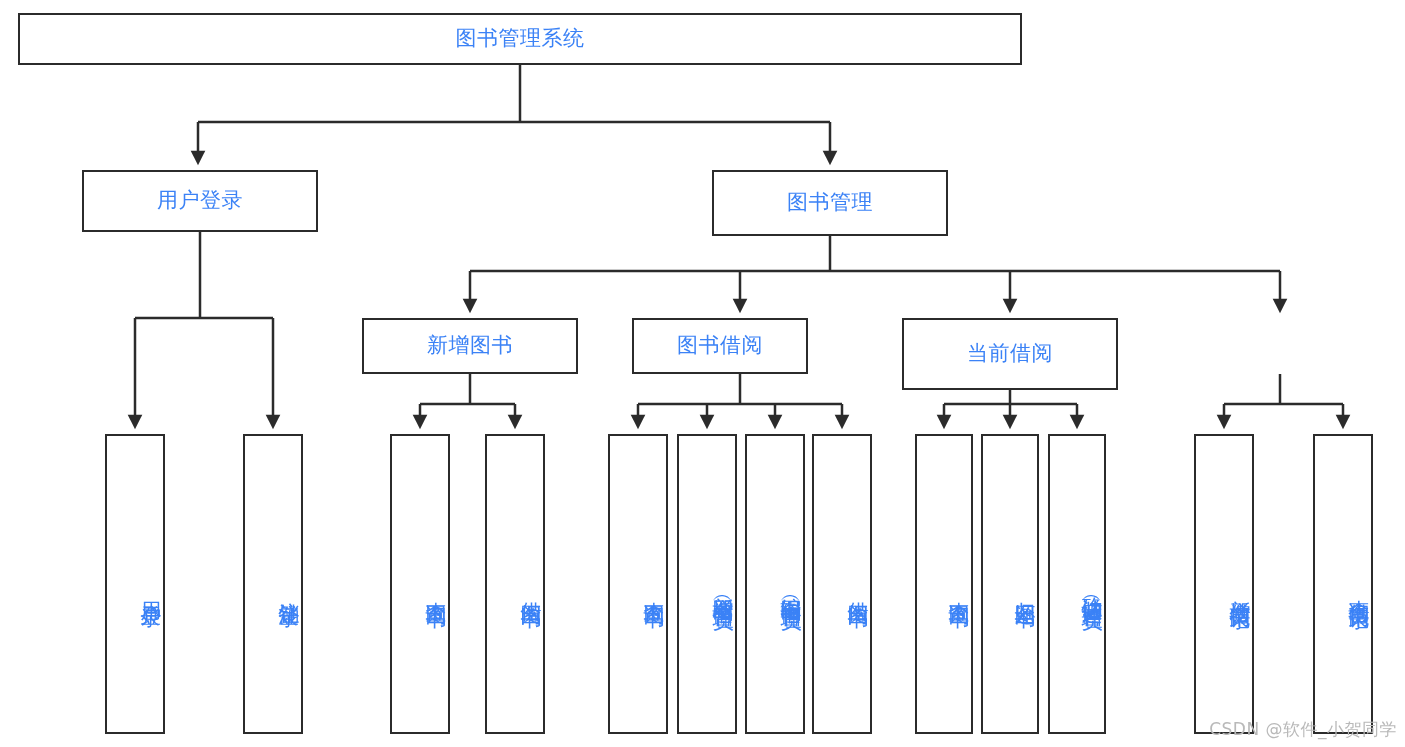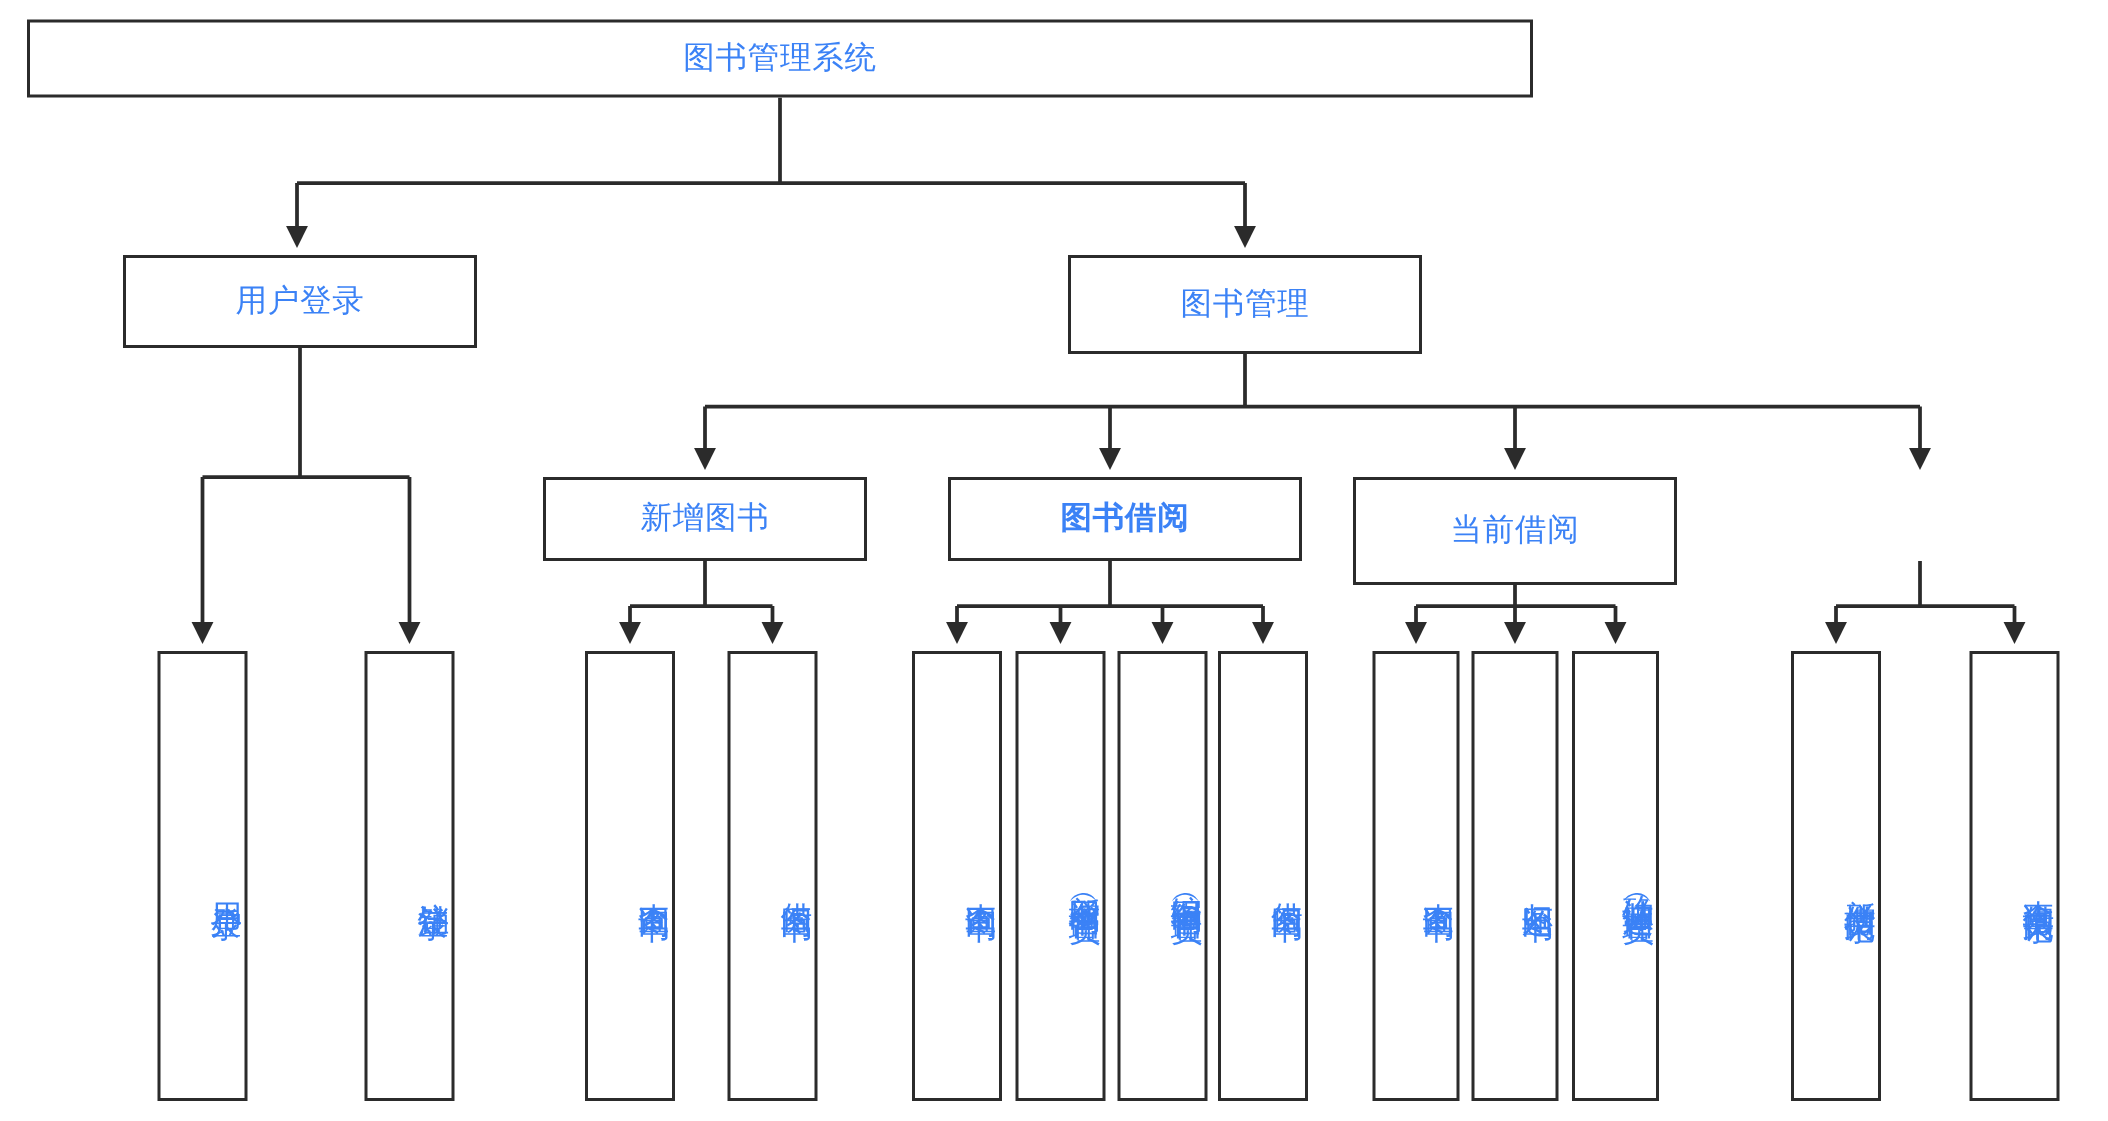--- a/index.html
+++ b/index.html
@@ -128,21 +128,21 @@
   <div class="node node-h" style="left:82px; top:170px; width:236px; height:62px;">
     <span class="label-h">用户登录</span>
   </div>
   <div class="node node-h" style="left:712px; top:170px; width:236px; height:66px;">
     <span class="label-h">图书管理</span>
   </div>
 
   <div class="node node-h" style="left:362px; top:318px; width:216px; height:56px;">
     <span class="label-h">新增图书</span>
   </div>
-  <div class="node node-h" style="left:632px; top:318px; width:236px; height:56px;font-weight:bold;">
+  <div class="node node-h" style="left:632px; top:318px; width:176px; height:56px;">
     <span class="label-h">图书借阅</span>
   </div>
   <div class="node node-h" style="left:902px; top:318px; width:216px; height:72px;">
     <span class="label-h">当前借阅</span>
   </div>
 
   <div class="node node-v" style="left:105px; top:434px; width:60px; height:300px;">
     <span class="label-v">用户登录</span>
   </div>
   <div class="node node-v" style="left:243px; top:434px; width:60px; height:300px;">
@@ -175,14 +175,15 @@
   <div class="node node-v" style="left:1048px; top:434px; width:58px; height:300px;">
     <span class="label-v">确认归还（管理员）</span>
   </div>
   <div class="node node-v" style="left:1194px; top:434px; width:60px; height:300px;">
     <span class="label-v">新增借阅记录</span>
   </div>
   <div class="node node-v" style="left:1313px; top:434px; width:60px; height:300px;">
     <span class="label-v">查询借阅记录</span>
   </div>
 
+  <div id="watermark">CSDN @软件_小贺同学</div>
 
 </div>
 
 </body></html>

